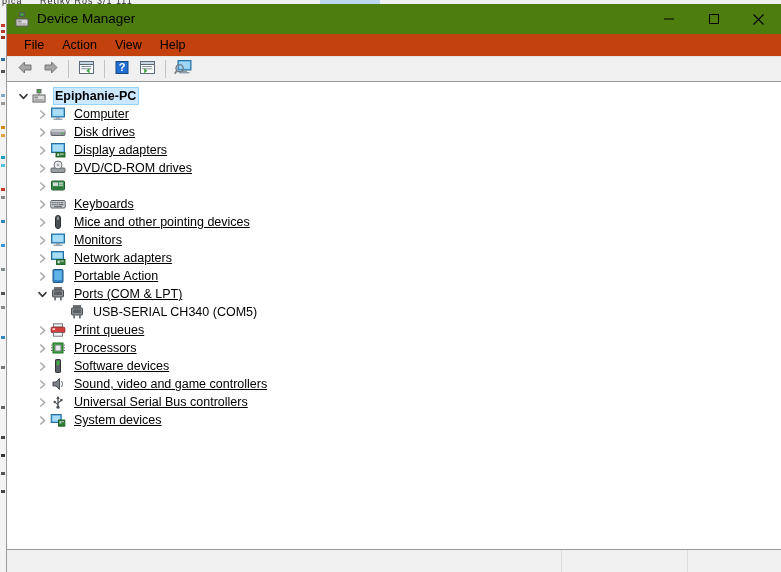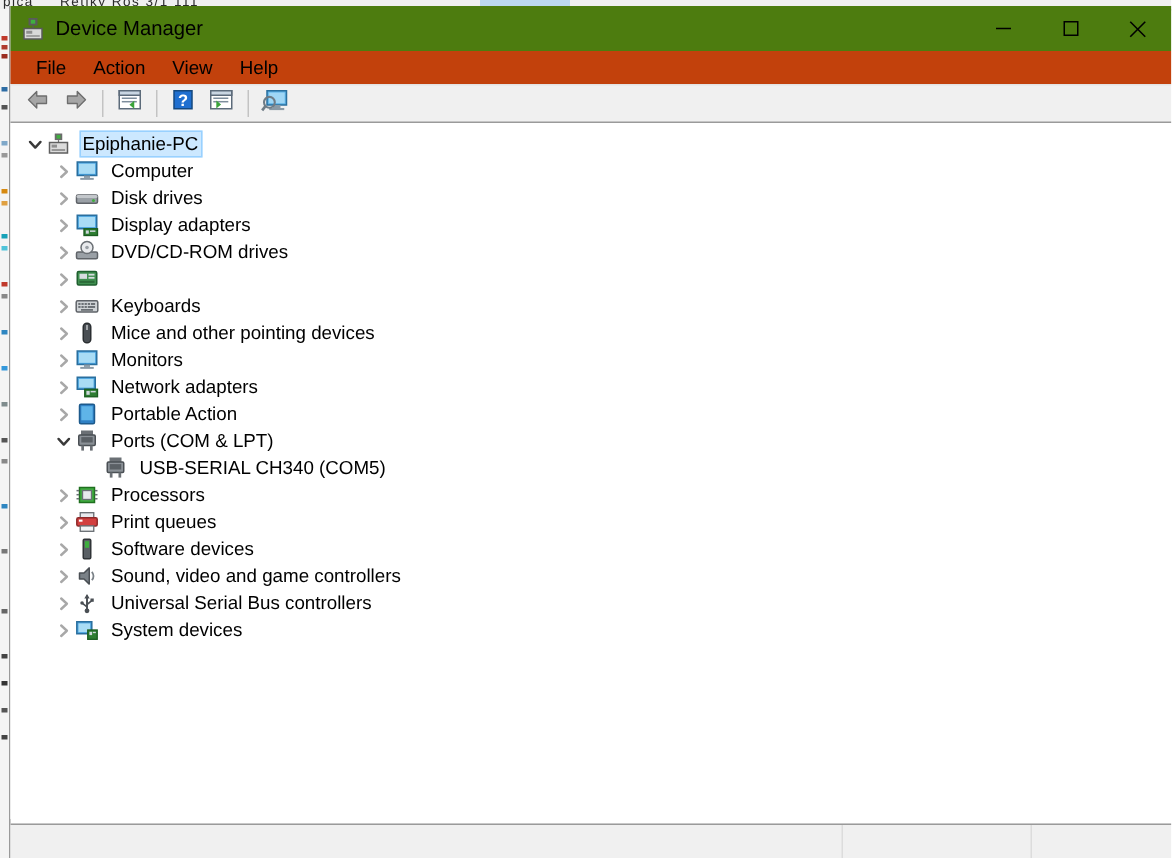--- a/index.html
+++ b/index.html
@@ -172,22 +172,22 @@
     flex: 0 0 16px;
     margin-right: 6px;
     position: relative;
   }
   .node .nlabel {
     font-size: 12.5px;
     color: #000000;
     line-height: 16px;
     padding: 1px 3px 1px 2px;
   }
-  .node.lvl0 { padding-left: 8px; }
-  .node.lvl1 { padding-left: 27px; }
+  .node.lvl0 { padding-left: 8px; font-weight: bold; }
+  .node.lvl1 { padding-left: 27px; text-decoration: underline; }
   .node.lvl2 { padding-left: 46px; }
   .node.selected .nlabel {
     background: #cce8ff;
     border: 1px solid #99d1ff;
     padding: 0px 2px 0px 1px;
   }
 
   
   .statusbar {
     position: absolute;
@@ -548,52 +548,52 @@
               </svg></span>
             <span class="nlabel">USB-SERIAL CH340 (COM5)</span>
           </div>
           <div class="node lvl1">
             <span class="twisty">
               <svg width="11" height="11" viewBox="0 0 11 11">
                 <path d="M3.8 2 L7.6 5.5 L3.8 9" fill="none" stroke="#a8a8a8" stroke-width="1.6" stroke-linecap="round" stroke-linejoin="round"></path>
               </svg>
             </span>
             <span class="nicon"><svg width="16" height="16" viewBox="0 0 16 16">
+                <rect x="3.5" y="1.8" width="9" height="3.4" fill="#e8eaed" stroke="#6b7075" stroke-width="0.9"></rect>
+                <rect x="1.2" y="5.2" width="13.6" height="5.4" rx="1" fill="#d23f3f" stroke="#8e2a2a" stroke-width="1"></rect>
+                <rect x="2.6" y="6.4" width="2.4" height="1.4" fill="#ffffff"></rect>
+                <rect x="3.5" y="10.6" width="9" height="3.6" fill="#f2f4f6" stroke="#6b7075" stroke-width="0.9"></rect>
+              </svg></span>
+            <span class="nlabel">Print queues</span>
+          </div>
+          <div class="node lvl1">
+            <span class="twisty">
+              <svg width="11" height="11" viewBox="0 0 11 11">
+                <path d="M3.8 2 L7.6 5.5 L3.8 9" fill="none" stroke="#a8a8a8" stroke-width="1.6" stroke-linecap="round" stroke-linejoin="round"></path>
+              </svg>
+            </span>
+            <span class="nicon"><svg width="16" height="16" viewBox="0 0 16 16">
                 <rect x="3" y="3" width="10" height="10" fill="#3fae3f" stroke="#1f6f1f" stroke-width="1"></rect>
                 <rect x="5" y="5" width="6" height="6" fill="#e8eaed" stroke="#6b7075" stroke-width="0.9"></rect>
                 <rect x="1" y="4.6" width="1.8" height="1" fill="#6b7075"></rect>
                 <rect x="1" y="7.3" width="1.8" height="1" fill="#6b7075"></rect>
                 <rect x="1" y="10" width="1.8" height="1" fill="#6b7075"></rect>
                 <rect x="13.2" y="4.6" width="1.8" height="1" fill="#6b7075"></rect>
                 <rect x="13.2" y="7.3" width="1.8" height="1" fill="#6b7075"></rect>
                 <rect x="13.2" y="10" width="1.8" height="1" fill="#6b7075"></rect>
               </svg></span>
             <span class="nlabel">Processors</span>
           </div>
           <div class="node lvl1">
             <span class="twisty">
               <svg width="11" height="11" viewBox="0 0 11 11">
                 <path d="M3.8 2 L7.6 5.5 L3.8 9" fill="none" stroke="#a8a8a8" stroke-width="1.6" stroke-linecap="round" stroke-linejoin="round"></path>
               </svg>
             </span>
             <span class="nicon"><svg width="16" height="16" viewBox="0 0 16 16">
-                <rect x="3.5" y="1.8" width="9" height="3.4" fill="#e8eaed" stroke="#6b7075" stroke-width="0.9"></rect>
-                <rect x="1.2" y="5.2" width="13.6" height="5.4" rx="1" fill="#d23f3f" stroke="#8e2a2a" stroke-width="1"></rect>
-                <rect x="2.6" y="6.4" width="2.4" height="1.4" fill="#ffffff"></rect>
-                <rect x="3.5" y="10.6" width="9" height="3.6" fill="#f2f4f6" stroke="#6b7075" stroke-width="0.9"></rect>
-              </svg></span>
-            <span class="nlabel">Print queues</span>
-          </div>
-          <div class="node lvl1">
-            <span class="twisty">
-              <svg width="11" height="11" viewBox="0 0 11 11">
-                <path d="M3.8 2 L7.6 5.5 L3.8 9" fill="none" stroke="#a8a8a8" stroke-width="1.6" stroke-linecap="round" stroke-linejoin="round"></path>
-              </svg>
-            </span>
-            <span class="nicon"><svg width="16" height="16" viewBox="0 0 16 16">
                 <rect x="5.5" y="1.5" width="5" height="13" rx="0.8" fill="#5a6065" stroke="#303437" stroke-width="1"></rect>
                 <rect x="6.6" y="2.8" width="2.8" height="4.4" fill="#3fae3f"></rect>
               </svg></span>
             <span class="nlabel">Software devices</span>
           </div>
           <div class="node lvl1">
             <span class="twisty">
               <svg width="11" height="11" viewBox="0 0 11 11">
                 <path d="M3.8 2 L7.6 5.5 L3.8 9" fill="none" stroke="#a8a8a8" stroke-width="1.6" stroke-linecap="round" stroke-linejoin="round"></path>
               </svg>

